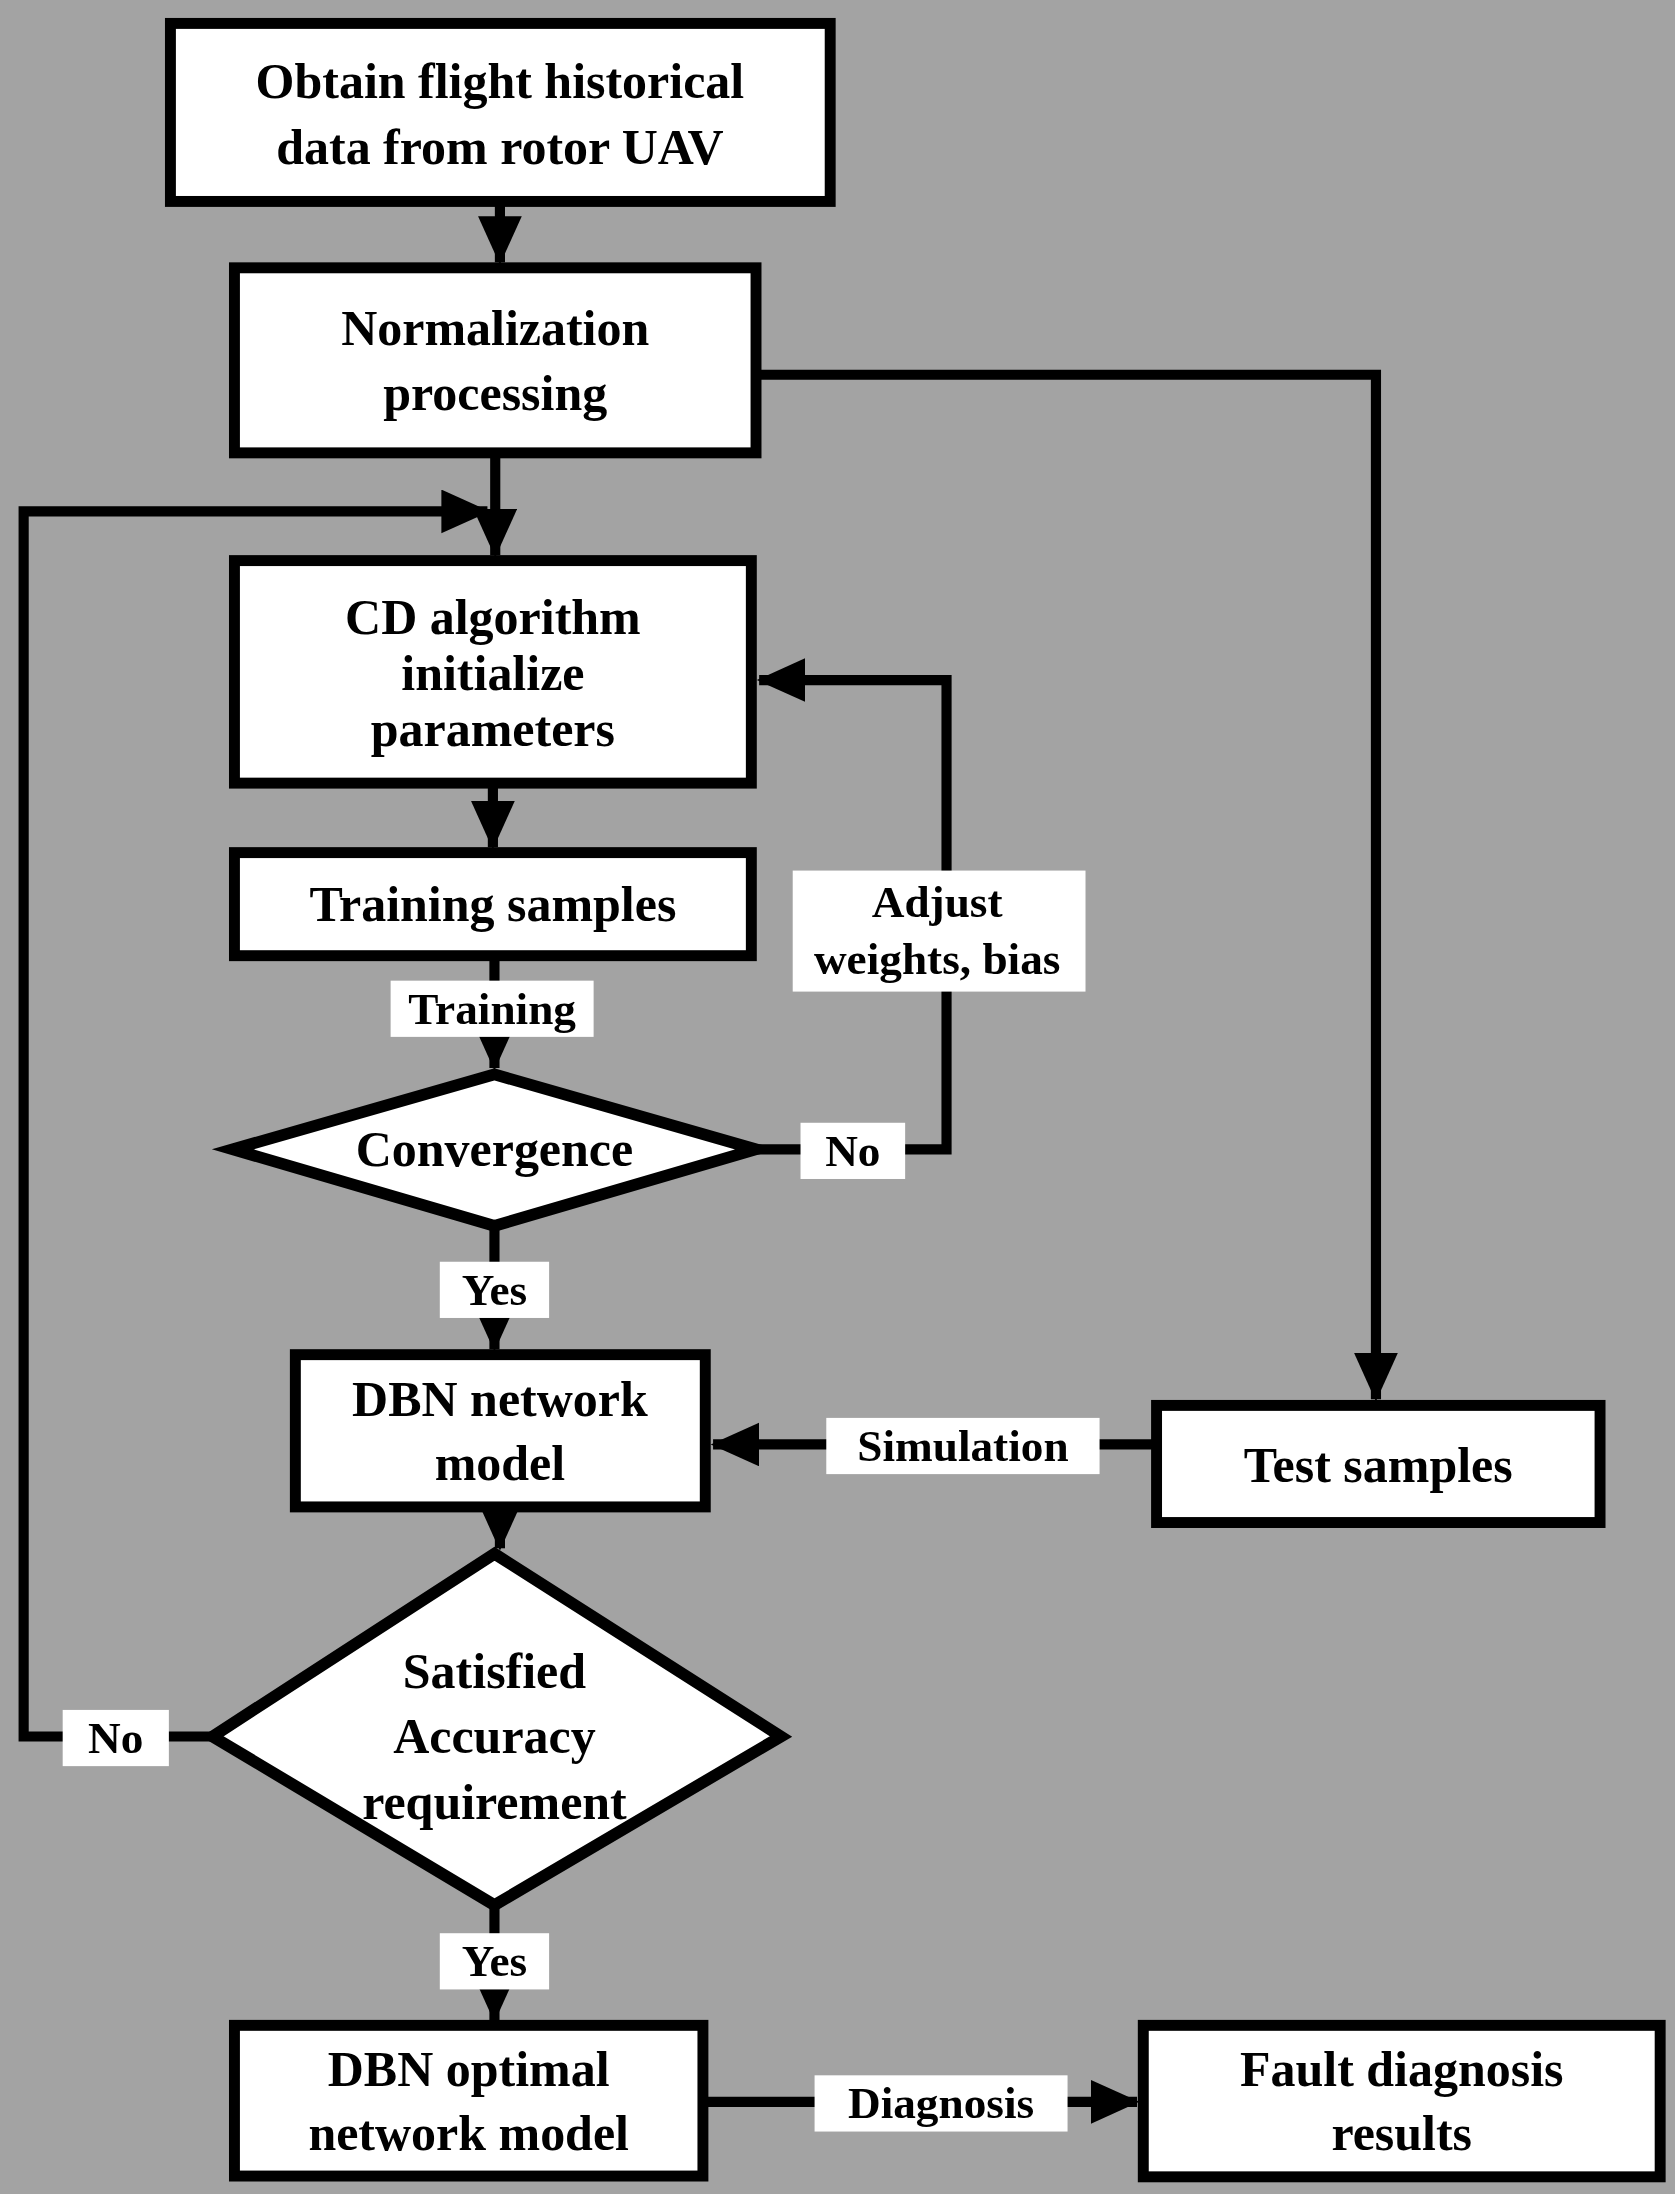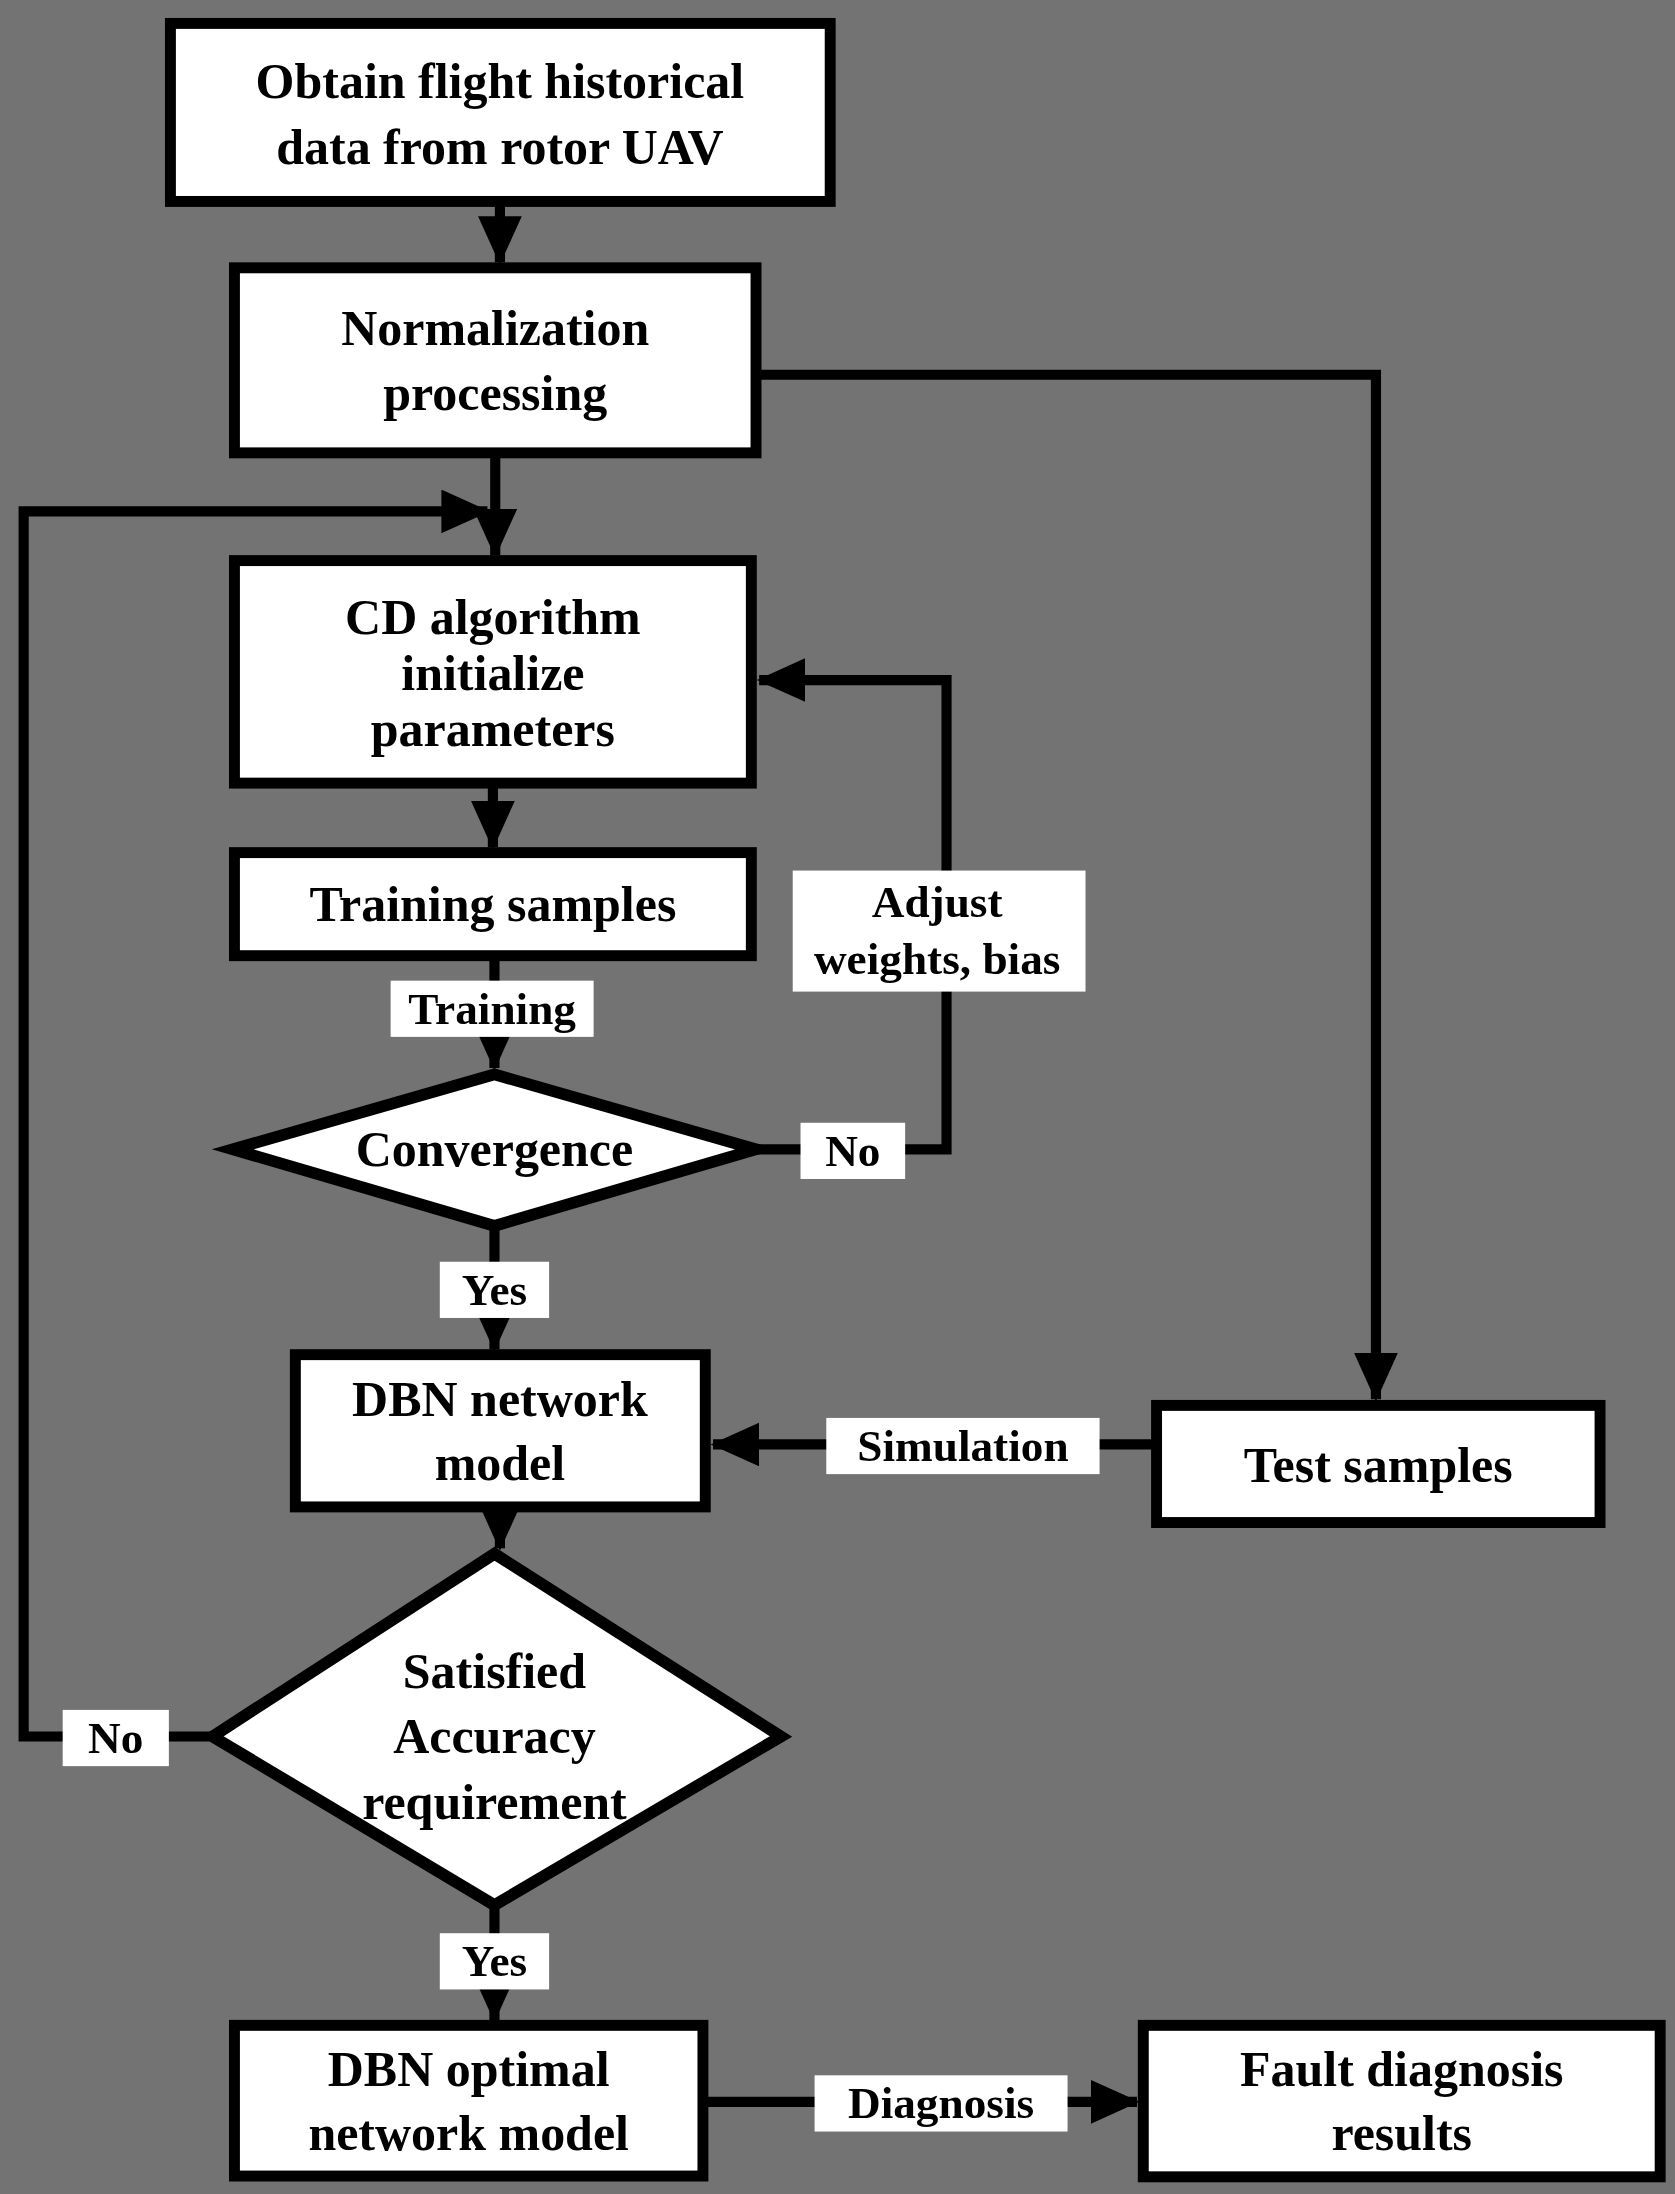--- a/index.html
+++ b/index.html
@@ -3,21 +3,21 @@
 <meta charset="utf-8">
 <style>
   html, body {
     margin: 0;
     padding: 0;
     background: #ffffff;
   }
   .canvas-wrap {
     width: 1676px;
     height: 2194px;
-    background: #737373;
+    background: #a3a3a3;
   }
   svg { display: block; }
   svg text {
     font-family: "Liberation Serif", "DejaVu Serif", serif;
     font-weight: bold;
     fill: #000000;
     text-anchor: middle;
     dominant-baseline: central;
   }
   .node-text  { font-size: 64px; }

